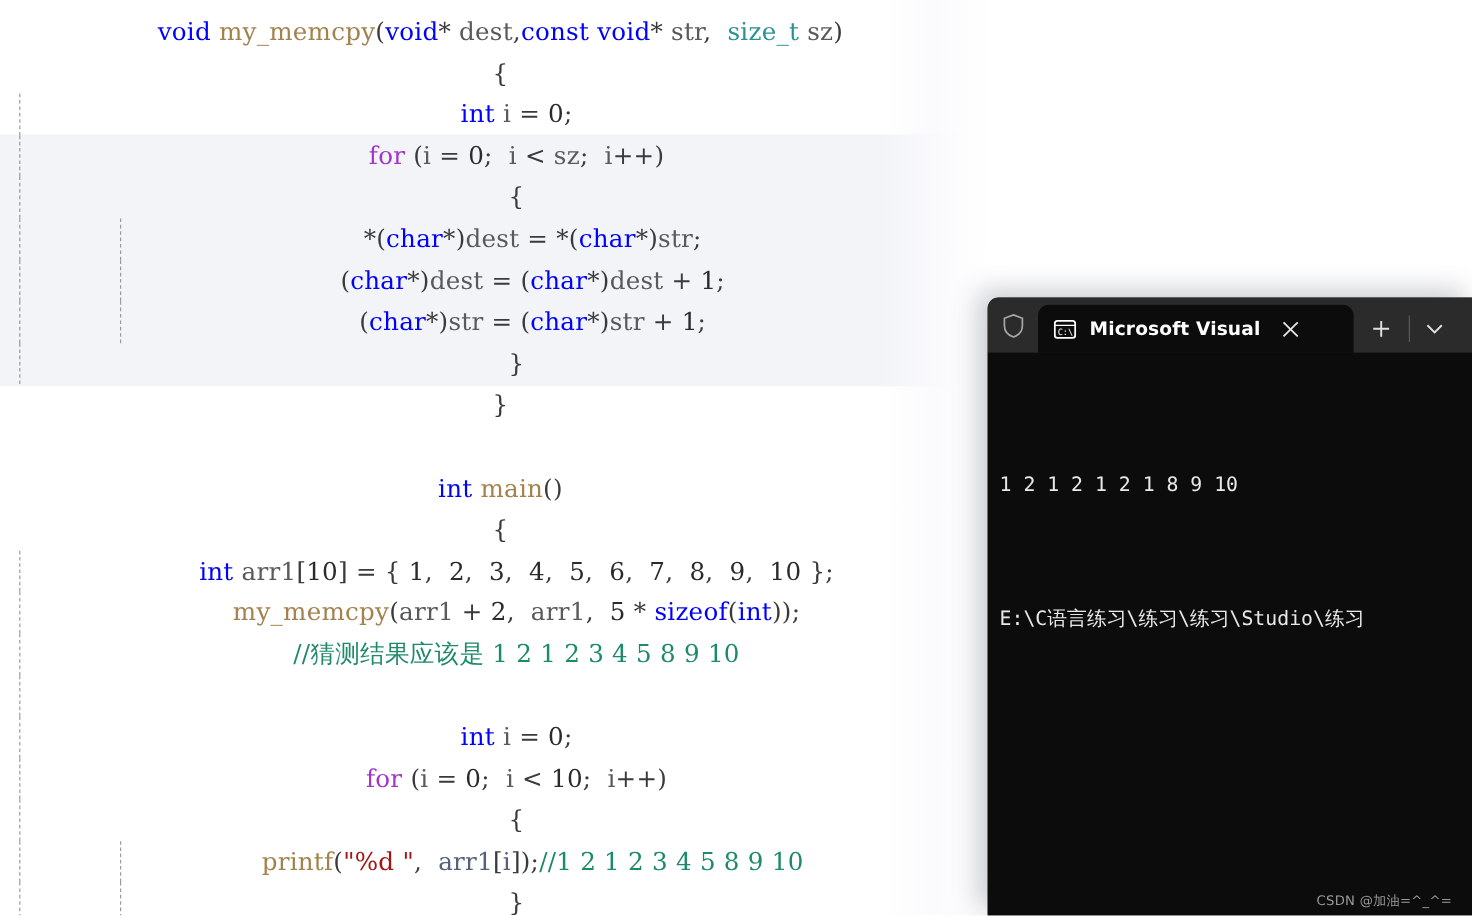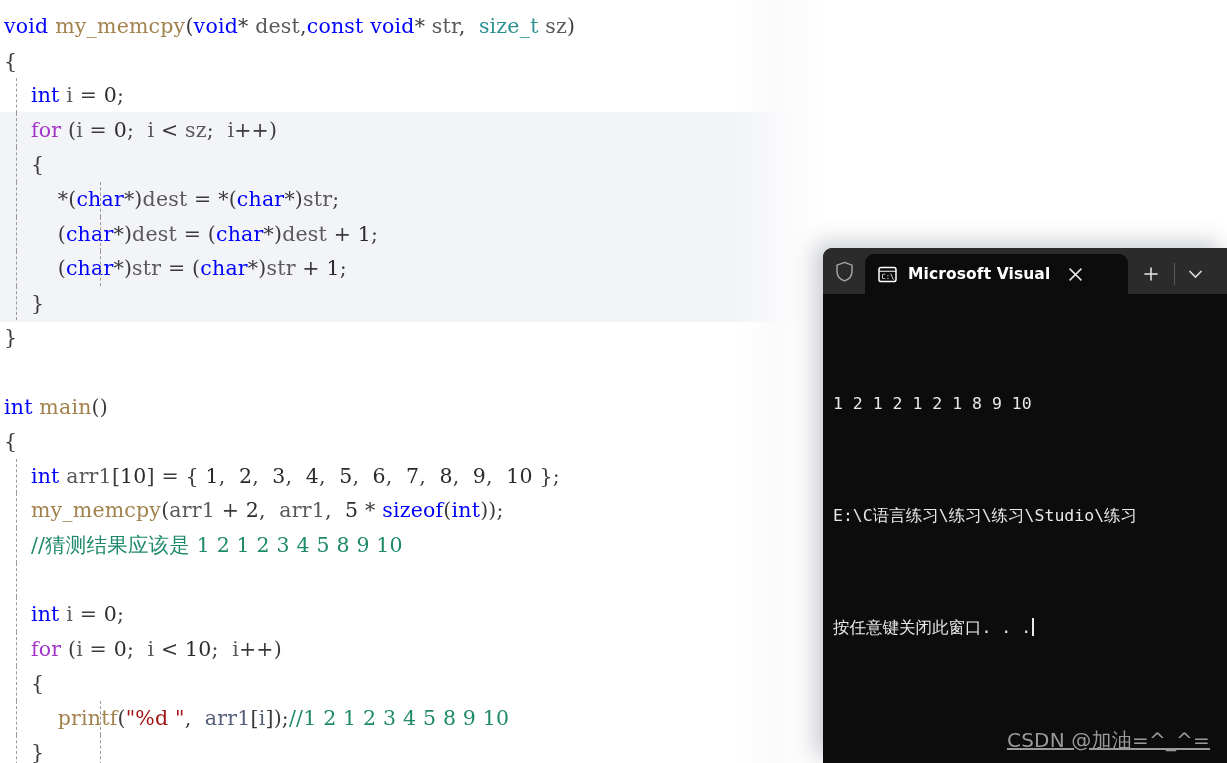--- a/index.html
+++ b/index.html
@@ -23,21 +23,21 @@
   .code{
     position:relative;
     font-family:"DejaVu Serif","Liberation Serif",serif;
     font-size:20.5px;
     line-height:34.6px;
     letter-spacing:0.2px;
     padding:9px 0 0 0;
     white-space:pre;
     color:#4b4b4b;
   }
-  .ln{height:34.6px;padding-left:4px;position:relative;white-space:pre;}
+  .ln{height:34.6px;padding-left:4px;position:relative;white-space:pre;text-align:center;}
 
   
   .guide{
     position:absolute;width:0;
     border-left:1.5px dashed #8a8a8a;
     opacity:.85;
   }
 
   
   .kw   {color:#0000ff;}          
@@ -122,25 +122,24 @@
     line-height:24px;
     white-space:pre;
     overflow:hidden;
   }
   .cline{white-space:pre;margin-top:40px;}
   .caret{
     display:inline-block;width:2px;height:18px;background:#e8e8e8;
     vertical-align:-3px;margin-left:1px;
   }
   #watermark{
-    position:absolute;right:17px;bottom:21px;
-    color:#9a9a9a;font-size:20px;
+    position:absolute;right:17px;bottom:10px;
+    color:#9a9a9a;font-size:11px;
     font-family:"DejaVu Sans","Liberation Sans",sans-serif;
     letter-spacing:.2px;
-    text-decoration:underline;
   }
 </style>
 </head>
 <body>
 
 <div id="editor">
   <div class="region-hl" id="hl1"></div>
   <div class="code" id="code-lines"><div class="ln"><span class="kw">void</span><span class="pun"> </span><span class="fn">my_memcpy</span><span class="pun">(</span><span class="kw">void</span><span class="pun">* </span><span class="id">dest</span><span class="pun">,</span><span class="kw">const</span><span class="pun"> </span><span class="kw">void</span><span class="pun">* </span><span class="id">str</span><span class="pun">,  </span><span class="typ">size_t</span><span class="pun"> </span><span class="id">sz</span><span class="pun">)</span></div><div class="ln"><span class="pun">{</span></div><div class="ln"><span class="guide" style="left: 16px; top: 0px; height: 34.6px;"></span><span class="pun">    </span><span class="kw">int</span><span class="pun"> </span><span class="id">i</span><span class="pun"> = </span><span class="num">0</span><span class="pun">;</span></div><div class="ln"><span class="guide" style="left: 16px; top: 0px; height: 34.6px;"></span><span class="pun">    </span><span class="ctl">for</span><span class="pun"> (</span><span class="id">i</span><span class="pun"> = </span><span class="num">0</span><span class="pun">;  </span><span class="id">i</span><span class="pun"> &lt; </span><span class="id">sz</span><span class="pun">;  </span><span class="id">i</span><span class="pun">++)</span></div><div class="ln"><span class="guide" style="left: 16px; top: 0px; height: 34.6px;"></span><span class="pun">    </span><span class="pun">{</span></div><div class="ln"><span class="guide" style="left: 16px; top: 0px; height: 34.6px;"></span><span class="guide" style="left: 100px; top: 0px; height: 34.6px;"></span><span class="pun">        </span><span class="pun">*(</span><span class="kw">char</span><span class="pun">*)</span><span class="id">dest</span><span class="pun"> = </span><span class="pun">*(</span><span class="kw">char</span><span class="pun">*)</span><span class="id">str</span><span class="pun">;</span></div><div class="ln"><span class="guide" style="left: 16px; top: 0px; height: 34.6px;"></span><span class="guide" style="left: 100px; top: 0px; height: 34.6px;"></span><span class="pun">        (</span><span class="kw">char</span><span class="pun">*)</span><span class="id">dest</span><span class="pun"> = (</span><span class="kw">char</span><span class="pun">*)</span><span class="id">dest</span><span class="pun"> + </span><span class="num">1</span><span class="pun">;</span></div><div class="ln"><span class="guide" style="left: 16px; top: 0px; height: 34.6px;"></span><span class="guide" style="left: 100px; top: 0px; height: 34.6px;"></span><span class="pun">        (</span><span class="kw">char</span><span class="pun">*)</span><span class="id">str</span><span class="pun"> = (</span><span class="kw">char</span><span class="pun">*)</span><span class="id">str</span><span class="pun"> + </span><span class="num">1</span><span class="pun">;</span></div><div class="ln"><span class="guide" style="left: 16px; top: 0px; height: 34.6px;"></span><span class="pun">    </span><span class="pun">}</span></div><div class="ln"><span class="pun">}</span></div><div class="ln"><span class="pun"></span></div><div class="ln"><span class="kw">int</span><span class="pun"> </span><span class="fn">main</span><span class="pun">()</span></div><div class="ln"><span class="pun">{</span></div><div class="ln"><span class="guide" style="left: 16px; top: 0px; height: 34.6px;"></span><span class="pun">    </span><span class="kw">int</span><span class="pun"> </span><span class="id">arr1</span><span class="pun">[</span><span class="num">10</span><span class="pun">] = { </span><span class="num">1</span><span class="pun">,  </span><span class="num">2</span><span class="pun">,  </span><span class="num">3</span><span class="pun">,  </span><span class="num">4</span><span class="pun">,  </span><span class="num">5</span><span class="pun">,  </span><span class="num">6</span><span class="pun">,  </span><span class="num">7</span><span class="pun">,  </span><span class="num">8</span><span class="pun">,  </span><span class="num">9</span><span class="pun">,  </span><span class="num">10</span><span class="pun"> };</span></div><div class="ln"><span class="guide" style="left: 16px; top: 0px; height: 34.6px;"></span><span class="pun">    </span><span class="fn">my_memcpy</span><span class="pun">(</span><span class="id">arr1</span><span class="pun"> + </span><span class="num">2</span><span class="pun">,  </span><span class="id">arr1</span><span class="pun">,  </span><span class="num">5</span><span class="pun"> * </span><span class="kw">sizeof</span><span class="pun">(</span><span class="kw">int</span><span class="pun">));</span></div><div class="ln"><span class="guide" style="left: 16px; top: 0px; height: 34.6px;"></span><span class="pun">    </span><span class="cmt">//猜测结果应该是 1 2 1 2 3 4 5 8 9 10</span></div><div class="ln"><span class="guide" style="left: 16px; top: 0px; height: 34.6px;"></span><span class="pun"></span></div><div class="ln"><span class="guide" style="left: 16px; top: 0px; height: 34.6px;"></span><span class="pun">    </span><span class="kw">int</span><span class="pun"> </span><span class="id">i</span><span class="pun"> = </span><span class="num">0</span><span class="pun">;</span></div><div class="ln"><span class="guide" style="left: 16px; top: 0px; height: 34.6px;"></span><span class="pun">    </span><span class="ctl">for</span><span class="pun"> (</span><span class="id">i</span><span class="pun"> = </span><span class="num">0</span><span class="pun">;  </span><span class="id">i</span><span class="pun"> &lt; </span><span class="num">10</span><span class="pun">;  </span><span class="id">i</span><span class="pun">++)</span></div><div class="ln"><span class="guide" style="left: 16px; top: 0px; height: 34.6px;"></span><span class="pun">    </span><span class="pun">{</span></div><div class="ln"><span class="guide" style="left: 16px; top: 0px; height: 34.6px;"></span><span class="guide" style="left: 100px; top: 0px; height: 34.6px;"></span><span class="pun">        </span><span class="fn">printf</span><span class="pun">(</span><span class="str">"%d "</span><span class="pun">,  </span><span class="var">arr1</span><span class="pun">[</span><span class="var">i</span><span class="pun">]);</span><span class="cmt">//1 2 1 2 3 4 5 8 9 10</span></div><div class="ln"><span class="guide" style="left: 16px; top: 0px; height: 34.6px;"></span><span class="guide" style="left: 100px; top: 0px; height: 34.6px;"></span><span class="pun">    </span><span class="pun">}</span></div></div>
 </div>
 <div id="right-white"></div>
@@ -184,16 +183,15 @@
     <div id="dropdown">
       <svg width="15" height="10" viewBox="0 0 15 10" aria-hidden="true">
         <polyline points="1.5,2 7.5,8 13.5,2" fill="none" stroke="#e0e0e0" stroke-width="1.6"></polyline>
       </svg>
     </div>
   </div>
 
   <div id="console">
     <div class="cline">1 2 1 2 1 2 1 8 9 10</div>
     <div class="cline">E:\C语言练习\练习\练习\Studio\练习</div>
-    <div class="cline"><span>按任意键关闭此窗口. . .</span><span class="caret"></span></div>
     <div id="watermark">CSDN @加油=^_^=</div>
   </div>
 </div>
 
 </body></html>

